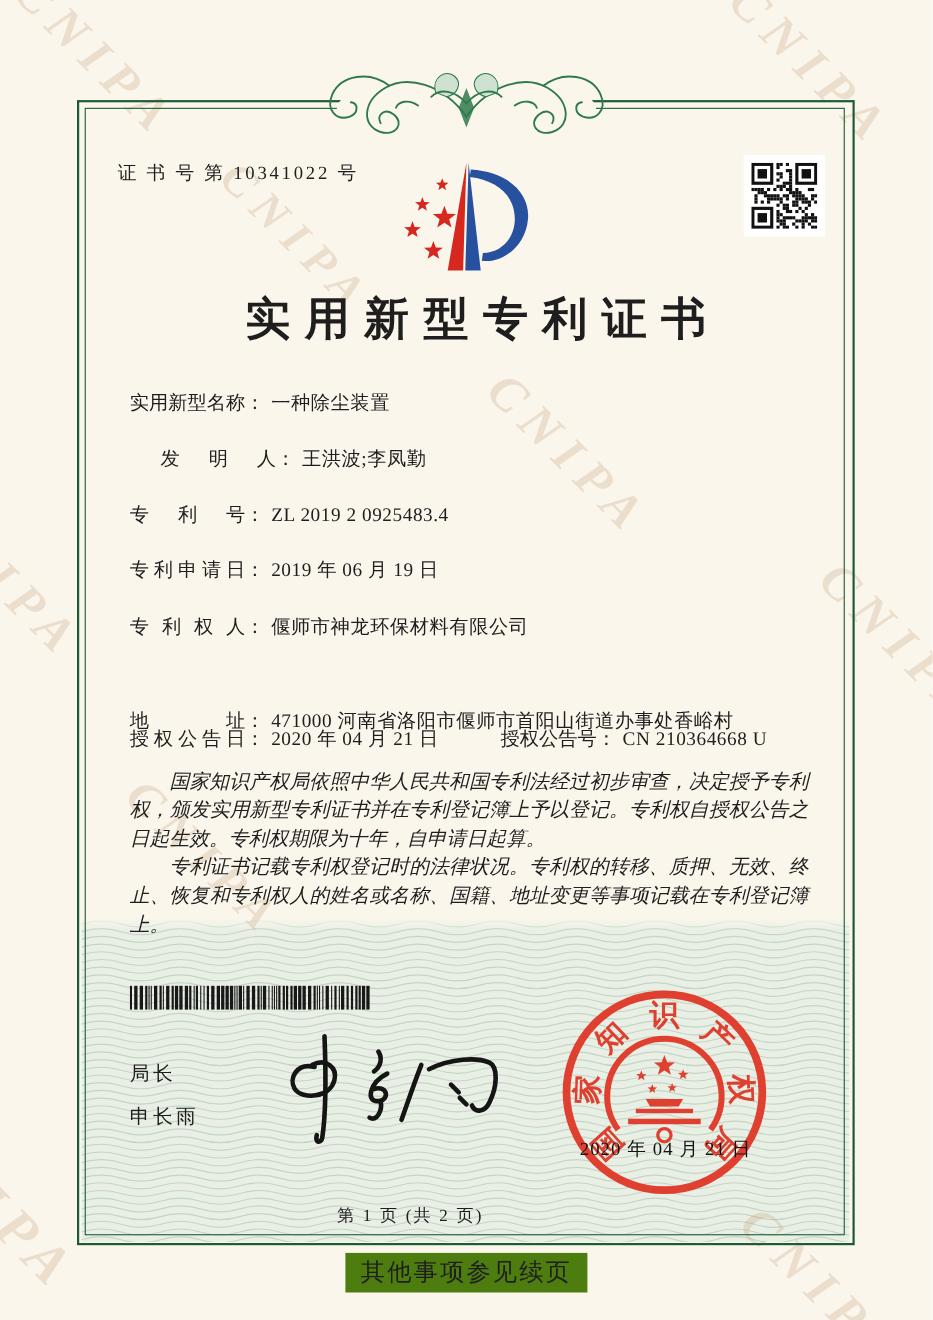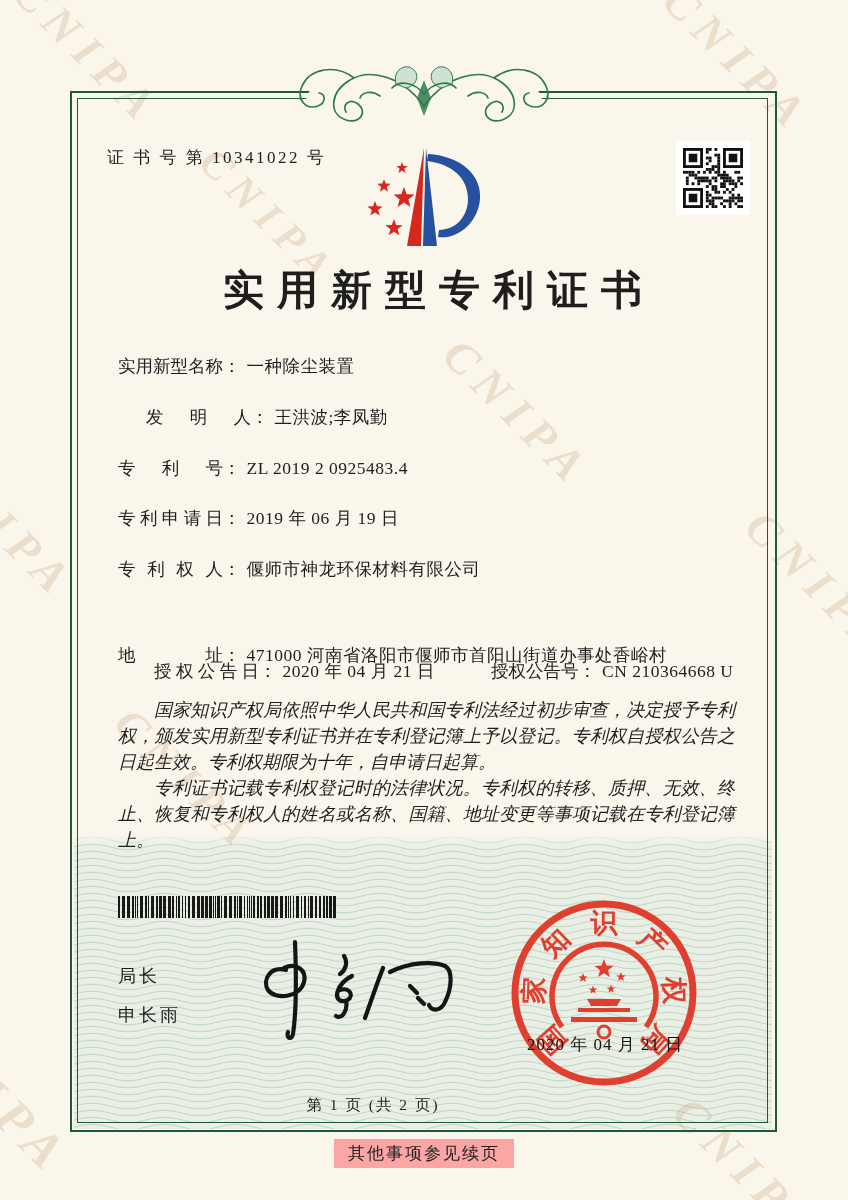--- a/index.html
+++ b/index.html
@@ -61,21 +61,21 @@
   .official-name{position:absolute;left:118px;top:1003px;font-size:18px;letter-spacing:3px;z-index:4;}
   .signature{position:absolute;left:248px;top:928px;width:220px;height:120px;z-index:4;}
   .seal{position:absolute;left:506px;top:895px;width:196px;height:196px;z-index:5;opacity:0.93;}
   .seal-ring{fill:none;stroke:var(--seal-red);stroke-width:7px;}
   #seal-chars text{font-size:27px;font-weight:bold;fill:var(--seal-red);}
   .emblem{fill:var(--seal-red);}
   .emblem-stroke{fill:none;stroke:var(--seal-red);}
   .seal-date{position:absolute;left:527px;top:1033px;font-size:17px;letter-spacing:1px;color:#111;z-index:6;white-space:nowrap;}
   .page-info{position:absolute;left:70px;top:1095px;width:606px;text-align:center;font-size:15.5px;letter-spacing:2px;z-index:4;}
   .cont-note{position:absolute;left:50%;top:1139px;transform:translateX(-50%);
-    background:#fca5a5;padding:3px 14px;font-size:17px;letter-spacing:2px;z-index:4;white-space:nowrap;}
+    background:#4d7c0f;padding:3px 14px;font-size:22px;letter-spacing:2px;z-index:4;white-space:nowrap;}
   .orn-line{stroke:var(--orn-green);stroke-width:1.7;fill:none;stroke-linecap:round;}
   .orn-fill{fill:#cfe2d2;stroke:var(--orn-green);stroke-width:1;}
   .sig-stroke{stroke:#151515;stroke-width:4.2;fill:none;stroke-linecap:round;stroke-linejoin:round;}
 </style>
 </head>
 <body>
 
 <div class="page">
 
   <span class="wm" style="left:40px;top:-34px;font-size:46px;">CNIPA</span>
@@ -320,21 +320,21 @@
   </div>
   <div class="frow" style="top:506px;">
     <span class="flabel">专利申请日</span><span class="fcolon">：</span><span class="fvalue">2019 年 06 月 19 日</span>
   </div>
   <div class="frow" style="top:557px;">
     <span class="flabel">专利权人</span><span class="fcolon">：</span><span class="fvalue">偃师市神龙环保材料有限公司</span>
   </div>
   <div class="frow" style="top:643px;">
     <span class="flabel">地址</span><span class="fcolon">：</span><span class="fvalue">471000 河南省洛阳市偃师市首阳山街道办事处香峪村</span>
   </div>
-  <div class="frow" style="top:659px;margin-left:36px;">
+  <div class="frow" style="top:659px;">
     <span class="flabel">授权公告日</span><span class="fcolon">：</span><span class="fvalue">2020 年 04 月 21 日</span>
     <span class="grant-no">
       <span>授权公告号</span><span class="fcolon">：</span><span class="fvalue">CN 210364668 U</span>
     </span>
   </div>
 
   <div class="body-text">
     <p>国家知识产权局依照中华人民共和国专利法经过初步审查，决定授予专利权，颁发实用新型专利证书并在专利登记簿上予以登记。专利权自授权公告之日起生效。专利权期限为十年，自申请日起算。</p>
     <p>专利证书记载专利权登记时的法律状况。专利权的转移、质押、无效、终止、恢复和专利权人的姓名或名称、国籍、地址变更等事项记载在专利登记簿上。</p>
   </div>

